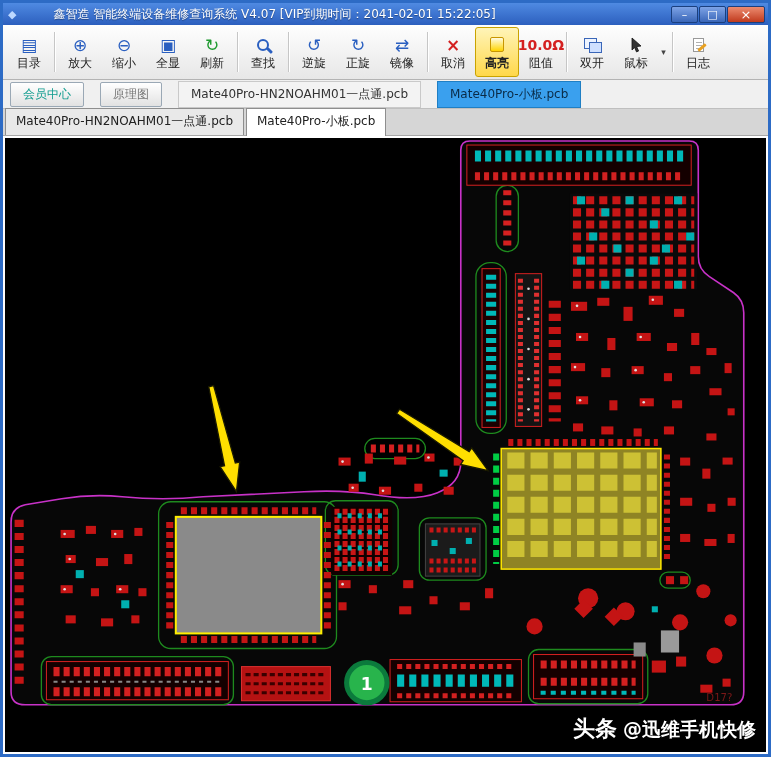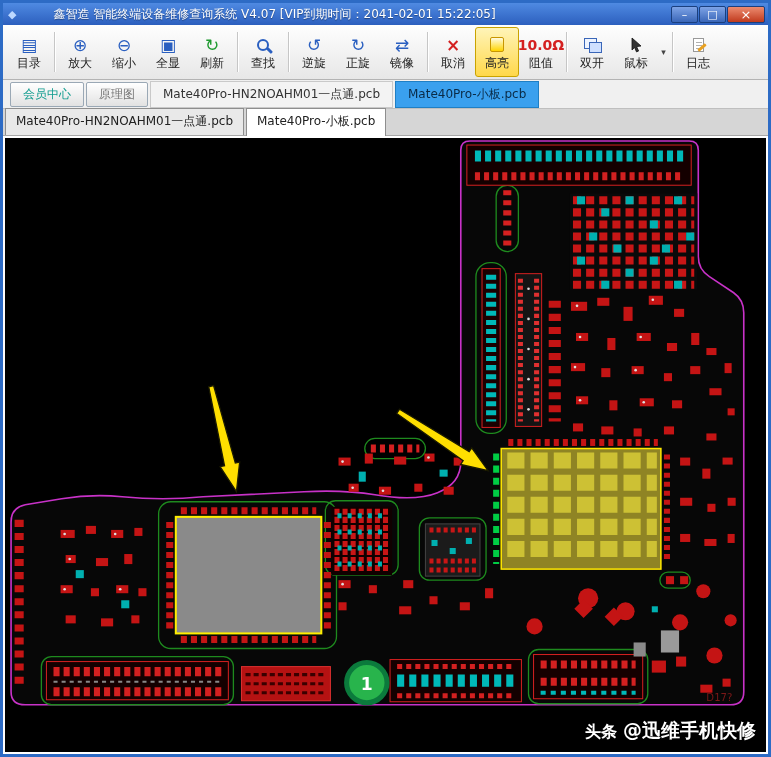--- a/index.html
+++ b/index.html
@@ -17,21 +17,21 @@
   .win-btn { width:27px; height:17px; display:flex; align-items:center; justify-content:center;
              font-size:11px; color:#fff; border:1px solid #1a3f7e; border-radius:2px;
              background:linear-gradient(#7da3e6,#3a66b8); cursor:default; }
   .win-btn.close { width:38px; background:linear-gradient(#ec8b70,#c03a1d); font-size:13px; }
 
   
   .toolbar { height:55px; flex:0 0 55px; background:linear-gradient(#fefefe,#e7e7e7);
              border-bottom:1px solid #b3b3b3; display:flex; align-items:stretch; padding:2px 4px; }
   .tb-btn { width:44px; display:flex; flex-direction:column; align-items:center; justify-content:center;
             gap:2px; border:1px solid transparent; border-radius:3px; }
-  .tb-btn.active { background:linear-gradient(#fff4b8,#ffd84a); border-color:#c9a300; }
+  .tb-btn.active { background:linear-gradient(#fff4b8,#ffd84a); border-color:#c9a300;font-weight:bold; }
   .tb-label { font-size:12px; color:#222; line-height:13px; white-space:nowrap; }
   .tb-ic { height:20px; min-width:20px; display:flex; align-items:center; justify-content:center;
            font-size:17px; line-height:20px; color:#2a5fc0; }
   .g-green { color:#1f9a30; }
   .g-red { color:#d42020; font-weight:bold; }
   .tb-sep { width:1px; background:#c6c6c6; box-shadow:1px 0 0 #fff; margin:5px 3px; }
   .ic-mag { width:12px; height:12px; border:2px solid #2a5fc0; border-radius:50%; position:relative; }
   .ic-mag::after { content:""; position:absolute; width:7px; height:3px; background:#2a5fc0;
                    right:-6px; bottom:-3px; transform:rotate(45deg); border-radius:1px; }
   .ic-highlight { width:14px; height:15px; background:linear-gradient(#fffbe0,#ffd400);
@@ -44,42 +44,42 @@
   .ic-log { width:11px; height:14px; background:#fff; border:1px solid #999; position:relative; }
   .ic-log::before { content:""; position:absolute; left:2px; top:3px; width:6px; height:1px;
                     background:#b0b0b0; box-shadow:0 3px 0 #b0b0b0, 0 6px 0 #b0b0b0; }
   .ic-log::after { content:""; position:absolute; width:10px; height:3px; background:#e8a020;
                    transform:rotate(-40deg); right:-4px; bottom:2px; border-radius:1px; }
   .dd-arrow { width:11px; display:flex; align-items:center; justify-content:center;
               font-size:9px; color:#444; }
 
   
   .navrow { height:29px; flex:0 0 29px; background:#f0f0f0; border-bottom:1px solid #bfbfbf;
-            display:flex; align-items:center; gap:2px; padding:0 7px; font-size:12px; }
+            display:flex; align-items:center; gap:16px; padding:0 7px; font-size:12px; }
   .nav-btn { border:1px solid #9aa8b5; background:linear-gradient(#ffffff,#e2e2e2);
              padding:3px 12px; border-radius:2px; }
   .nav-btn.member { color:#0f9b8e; }
   .nav-btn.schem { color:#777;text-align:center; }
   .nav-tab { border:1px solid #c9c9c9; background:#f3f3f3; color:#333; padding:4px 12px; }
   .nav-tab.active { background:#3aa0ee; border-color:#1f7fc4; color:#0a2b47; }
 
   
   .docrow { height:27px; flex:0 0 27px; background:#d6d6d6; border-bottom:1px solid #a8a8a8;
             display:flex; align-items:flex-end; padding:2px 0 0 2px; gap:2px; font-size:12px; }
   .doc-tab { border:1px solid #8e8e8e; border-bottom:none; background:#e9e9e9; color:#222;
              padding:4px 10px 5px; }
   .doc-tab.active { background:#ffffff; position:relative; margin-bottom:-1px; padding-bottom:6px; }
 
   
   .pcb-area { flex:1; background:#fff; padding:2px; position:relative; }
   .pcb-canvas { width:100%; height:100%; background:#000; position:relative; }
   .pcb-canvas svg { position:absolute; inset:0; width:100%; height:100%; display:block; }
   .watermark { position:absolute; right:10px; bottom:8px; color:#fff; white-space:nowrap;
                text-shadow:0 1px 3px rgba(0,0,0,.9); }
-  .wm-bold { font-size:16px; font-weight:bold; margin-right:6px;text-align:right; }
+  .wm-bold { font-size:22px; font-weight:bold; margin-right:6px;text-align:right; }
   .wm-rest { font-size:19px; font-weight:bold; }
 </style>
 </head>
 <body>
 
 <div class="window">
 
   <div class="titlebar">
     <span class="app-icon">◆</span>
     <span class="tb-title">鑫智造 智能终端设备维修查询系统 V4.07 [VIP到期时间：2041-02-01 15:22:05]</span>

